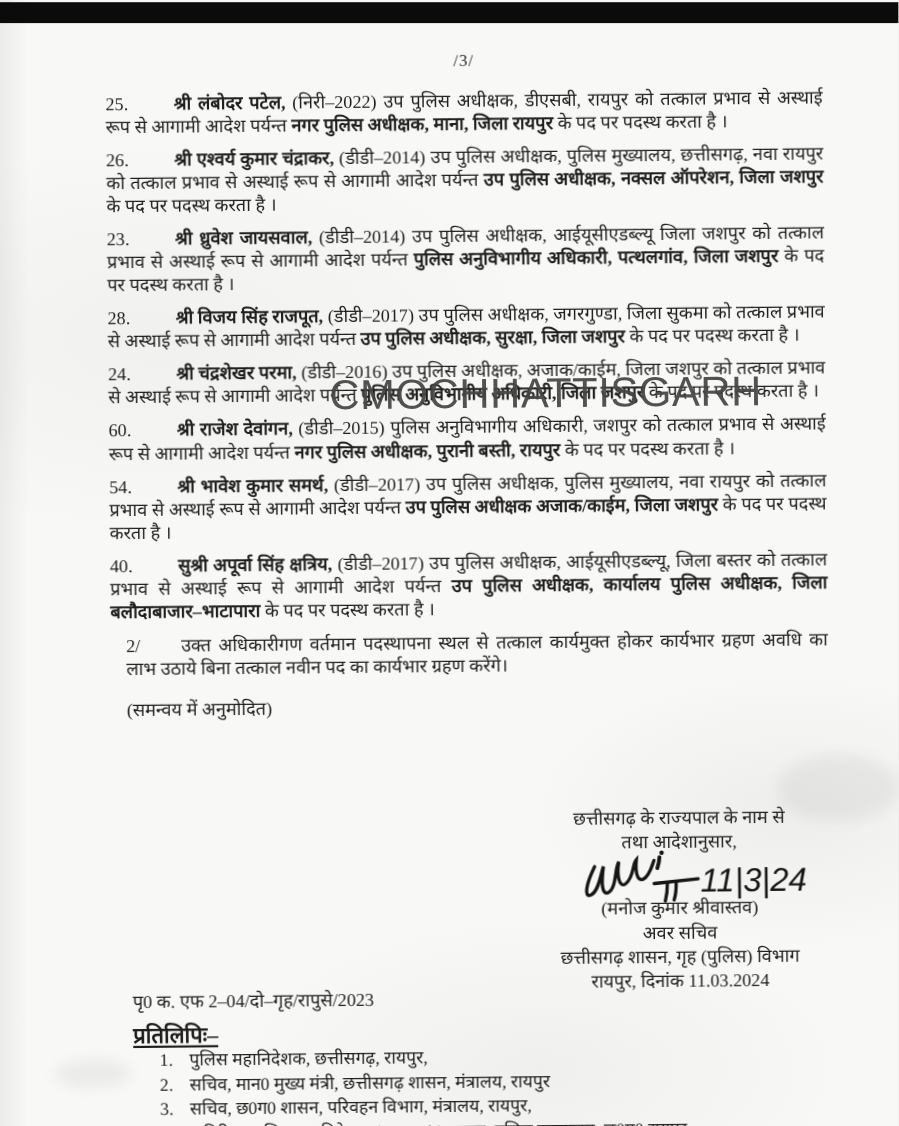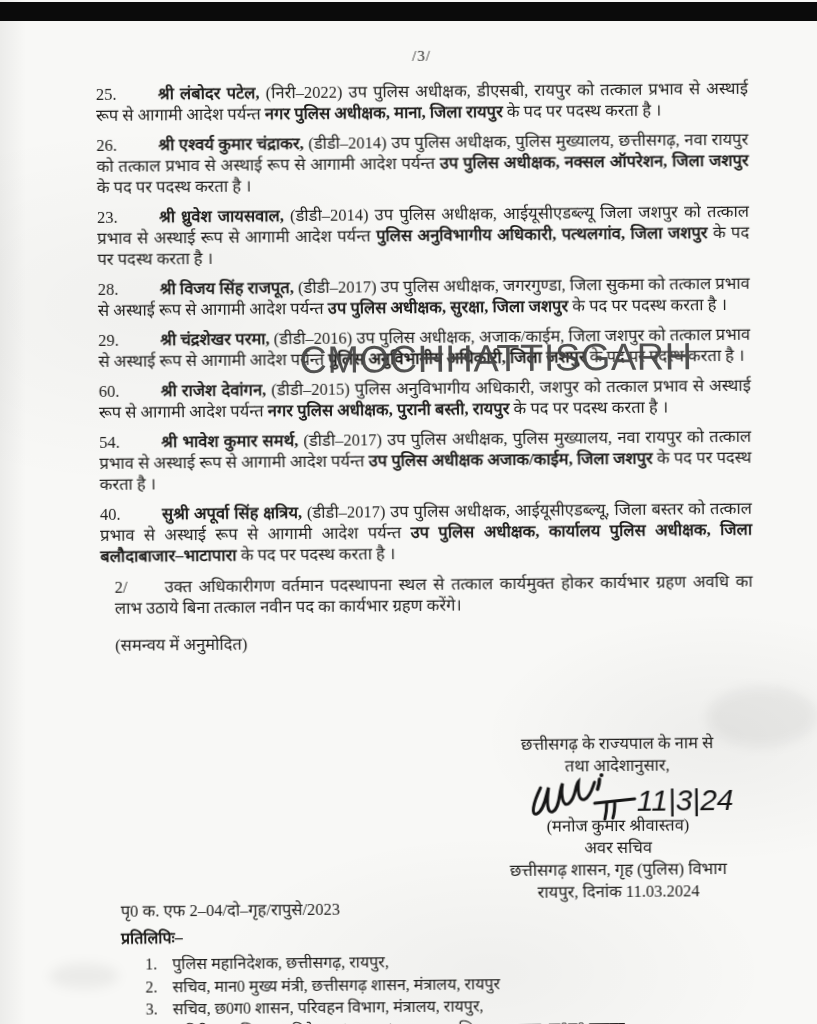--- a/index.html
+++ b/index.html
@@ -29,22 +29,22 @@
   p.item .b{font-weight:700;}
   p.closing{margin:10px 0 9px 0;padding-left:14px;}
   p.closing .num{display:inline-block;width:50px;}
   .approval{margin:16px 0 0 0;padding-left:14px;text-align:left;}
   .sig-block{
     position:absolute;left:452px;top:735px;width:316px;text-align:center;
     font-size:16.5px;line-height:22px;filter:blur(0.25px);
   }
   .sig-scrawl{display:block;margin:-4px auto -10px auto;overflow:visible;}
   .ref{position:absolute;left:112px;top:896px;font-size:16.5px;filter:blur(0.25px);}
-  .copy-label{position:absolute;left:112px;top:924px;font-size:16px;font-weight:700;
-    text-underline-offset:3px;filter:blur(0.25px);}
+  .copy-label{position:absolute;left:112px;top:924px;font-size:20px;font-weight:700;
+    text-decoration:underline;text-underline-offset:3px;filter:blur(0.25px);}
   .copies{position:absolute;left:136px;top:951px;font-size:16px;line-height:22.5px;filter:blur(0.25px);}
   .copies .cnum{display:inline-block;width:27px;}
   .watermark{
     position:absolute;left:296px;top:338px;
     font-family:"Liberation Sans","DejaVu Sans",sans-serif;
     font-size:38px;font-weight:400;letter-spacing:0.5px;color:#454545;opacity:0.92;
     white-space:nowrap;z-index:5;
   }
   .streak{position:absolute;background:rgba(0,0,0,0.05);border-radius:50%;filter:blur(6px);}
 </style>
@@ -56,21 +56,21 @@
 
   <div class="sheet">
 
     <div class="content">
       <div class="pagenum">/3/</div>
       <div>
           <p class="item"><span class="num">25.</span><span class="b">श्री लंबोदर पटेल, </span><span>(निरी–2022) उप पुलिस अधीक्षक, डीएसबी, रायपुर को तत्काल प्रभाव से अस्थाई रूप से आगामी आदेश पर्यन्त </span><span class="b">नगर पुलिस अधीक्षक, माना, जिला रायपुर</span><span> के पद पर पदस्थ करता है ।</span></p>
           <p class="item"><span class="num">26.</span><span class="b">श्री एश्वर्य कुमार चंद्राकर, </span><span>(डीडी–2014) उप पुलिस अधीक्षक, पुलिस मुख्यालय, छत्तीसगढ़, नवा रायपुर को तत्काल प्रभाव से अस्थाई रूप से आगामी आदेश पर्यन्त </span><span class="b">उप पुलिस अधीक्षक, नक्सल ऑपरेशन, जिला जशपुर</span><span> के पद पर पदस्थ करता है ।</span></p>
           <p class="item"><span class="num">23.</span><span class="b">श्री ध्रुवेश जायसवाल, </span><span>(डीडी–2014) उप पुलिस अधीक्षक, आईयूसीएडब्ल्यू जिला जशपुर को तत्काल प्रभाव से अस्थाई रूप से आगामी आदेश पर्यन्त </span><span class="b">पुलिस अनुविभागीय अधिकारी, पत्थलगांव, जिला जशपुर</span><span> के पद पर पदस्थ करता है ।</span></p>
           <p class="item"><span class="num">28.</span><span class="b">श्री विजय सिंह राजपूत, </span><span>(डीडी–2017) उप पुलिस अधीक्षक, जगरगुण्डा, जिला सुकमा को तत्काल प्रभाव से अस्थाई रूप से आगामी आदेश पर्यन्त </span><span class="b">उप पुलिस अधीक्षक, सुरक्षा, जिला जशपुर</span><span> के पद पर पदस्थ करता है ।</span></p>
-          <p class="item"><span class="num">29.</span><span class="b">श्री चंद्रशेखर परमा, </span><span>(डीडी–2016) उप पुलिस अधीक्षक, अजाक/काईम, जिला जशपुर को तत्काल प्रभाव से अस्थाई रूप से आगामी आदेश पर्यन्त </span><span class="b">पुलिस अनुविभागीय अधिकारी, जिला जशपुर</span><span> के पद पर पदस्थ करता है ।</span></p>
+          <p class="item"><span class="num">24.</span><span class="b">श्री चंद्रशेखर परमा, </span><span>(डीडी–2016) उप पुलिस अधीक्षक, अजाक/काईम, जिला जशपुर को तत्काल प्रभाव से अस्थाई रूप से आगामी आदेश पर्यन्त </span><span class="b">पुलिस अनुविभागीय अधिकारी, जिला जशपुर</span><span> के पद पर पदस्थ करता है ।</span></p>
           <p class="item"><span class="num">60.</span><span class="b">श्री राजेश देवांगन, </span><span>(डीडी–2015) पुलिस अनुविभागीय अधिकारी, जशपुर को तत्काल प्रभाव से अस्थाई रूप से आगामी आदेश पर्यन्त </span><span class="b">नगर पुलिस अधीक्षक, पुरानी बस्ती, रायपुर</span><span> के पद पर पदस्थ करता है ।</span></p>
           <p class="item"><span class="num">54.</span><span class="b">श्री भावेश कुमार समर्थ, </span><span>(डीडी–2017) उप पुलिस अधीक्षक, पुलिस मुख्यालय, नवा रायपुर को तत्काल प्रभाव से अस्थाई रूप से आगामी आदेश पर्यन्त </span><span class="b">उप पुलिस अधीक्षक अजाक/काईम, जिला जशपुर</span><span> के पद पर पदस्थ करता है ।</span></p>
           <p class="item"><span class="num">40.</span><span class="b">सुश्री अपूर्वा सिंह क्षत्रिय, </span><span>(डीडी–2017) उप पुलिस अधीक्षक, आईयूसीएडब्ल्यू, जिला बस्तर को तत्काल प्रभाव से अस्थाई रूप से आगामी आदेश पर्यन्त </span><span class="b">उप पुलिस अधीक्षक, कार्यालय पुलिस अधीक्षक, जिला बलौदाबाजार–भाटापारा</span><span> के पद पर पदस्थ करता है ।</span></p>
         </div>
 
       <p class="closing"><span class="num">2/</span><span>उक्त अधिकारीगण वर्तमान पदस्थापना स्थल से तत्काल कार्यमुक्त होकर कार्यभार ग्रहण अवधि का लाभ उठाये बिना तत्काल नवीन पद का कार्यभार ग्रहण करेंगे।</span></p>
 
       <p class="approval">(समन्वय में अनुमोदित)</p>
     </div>
 

